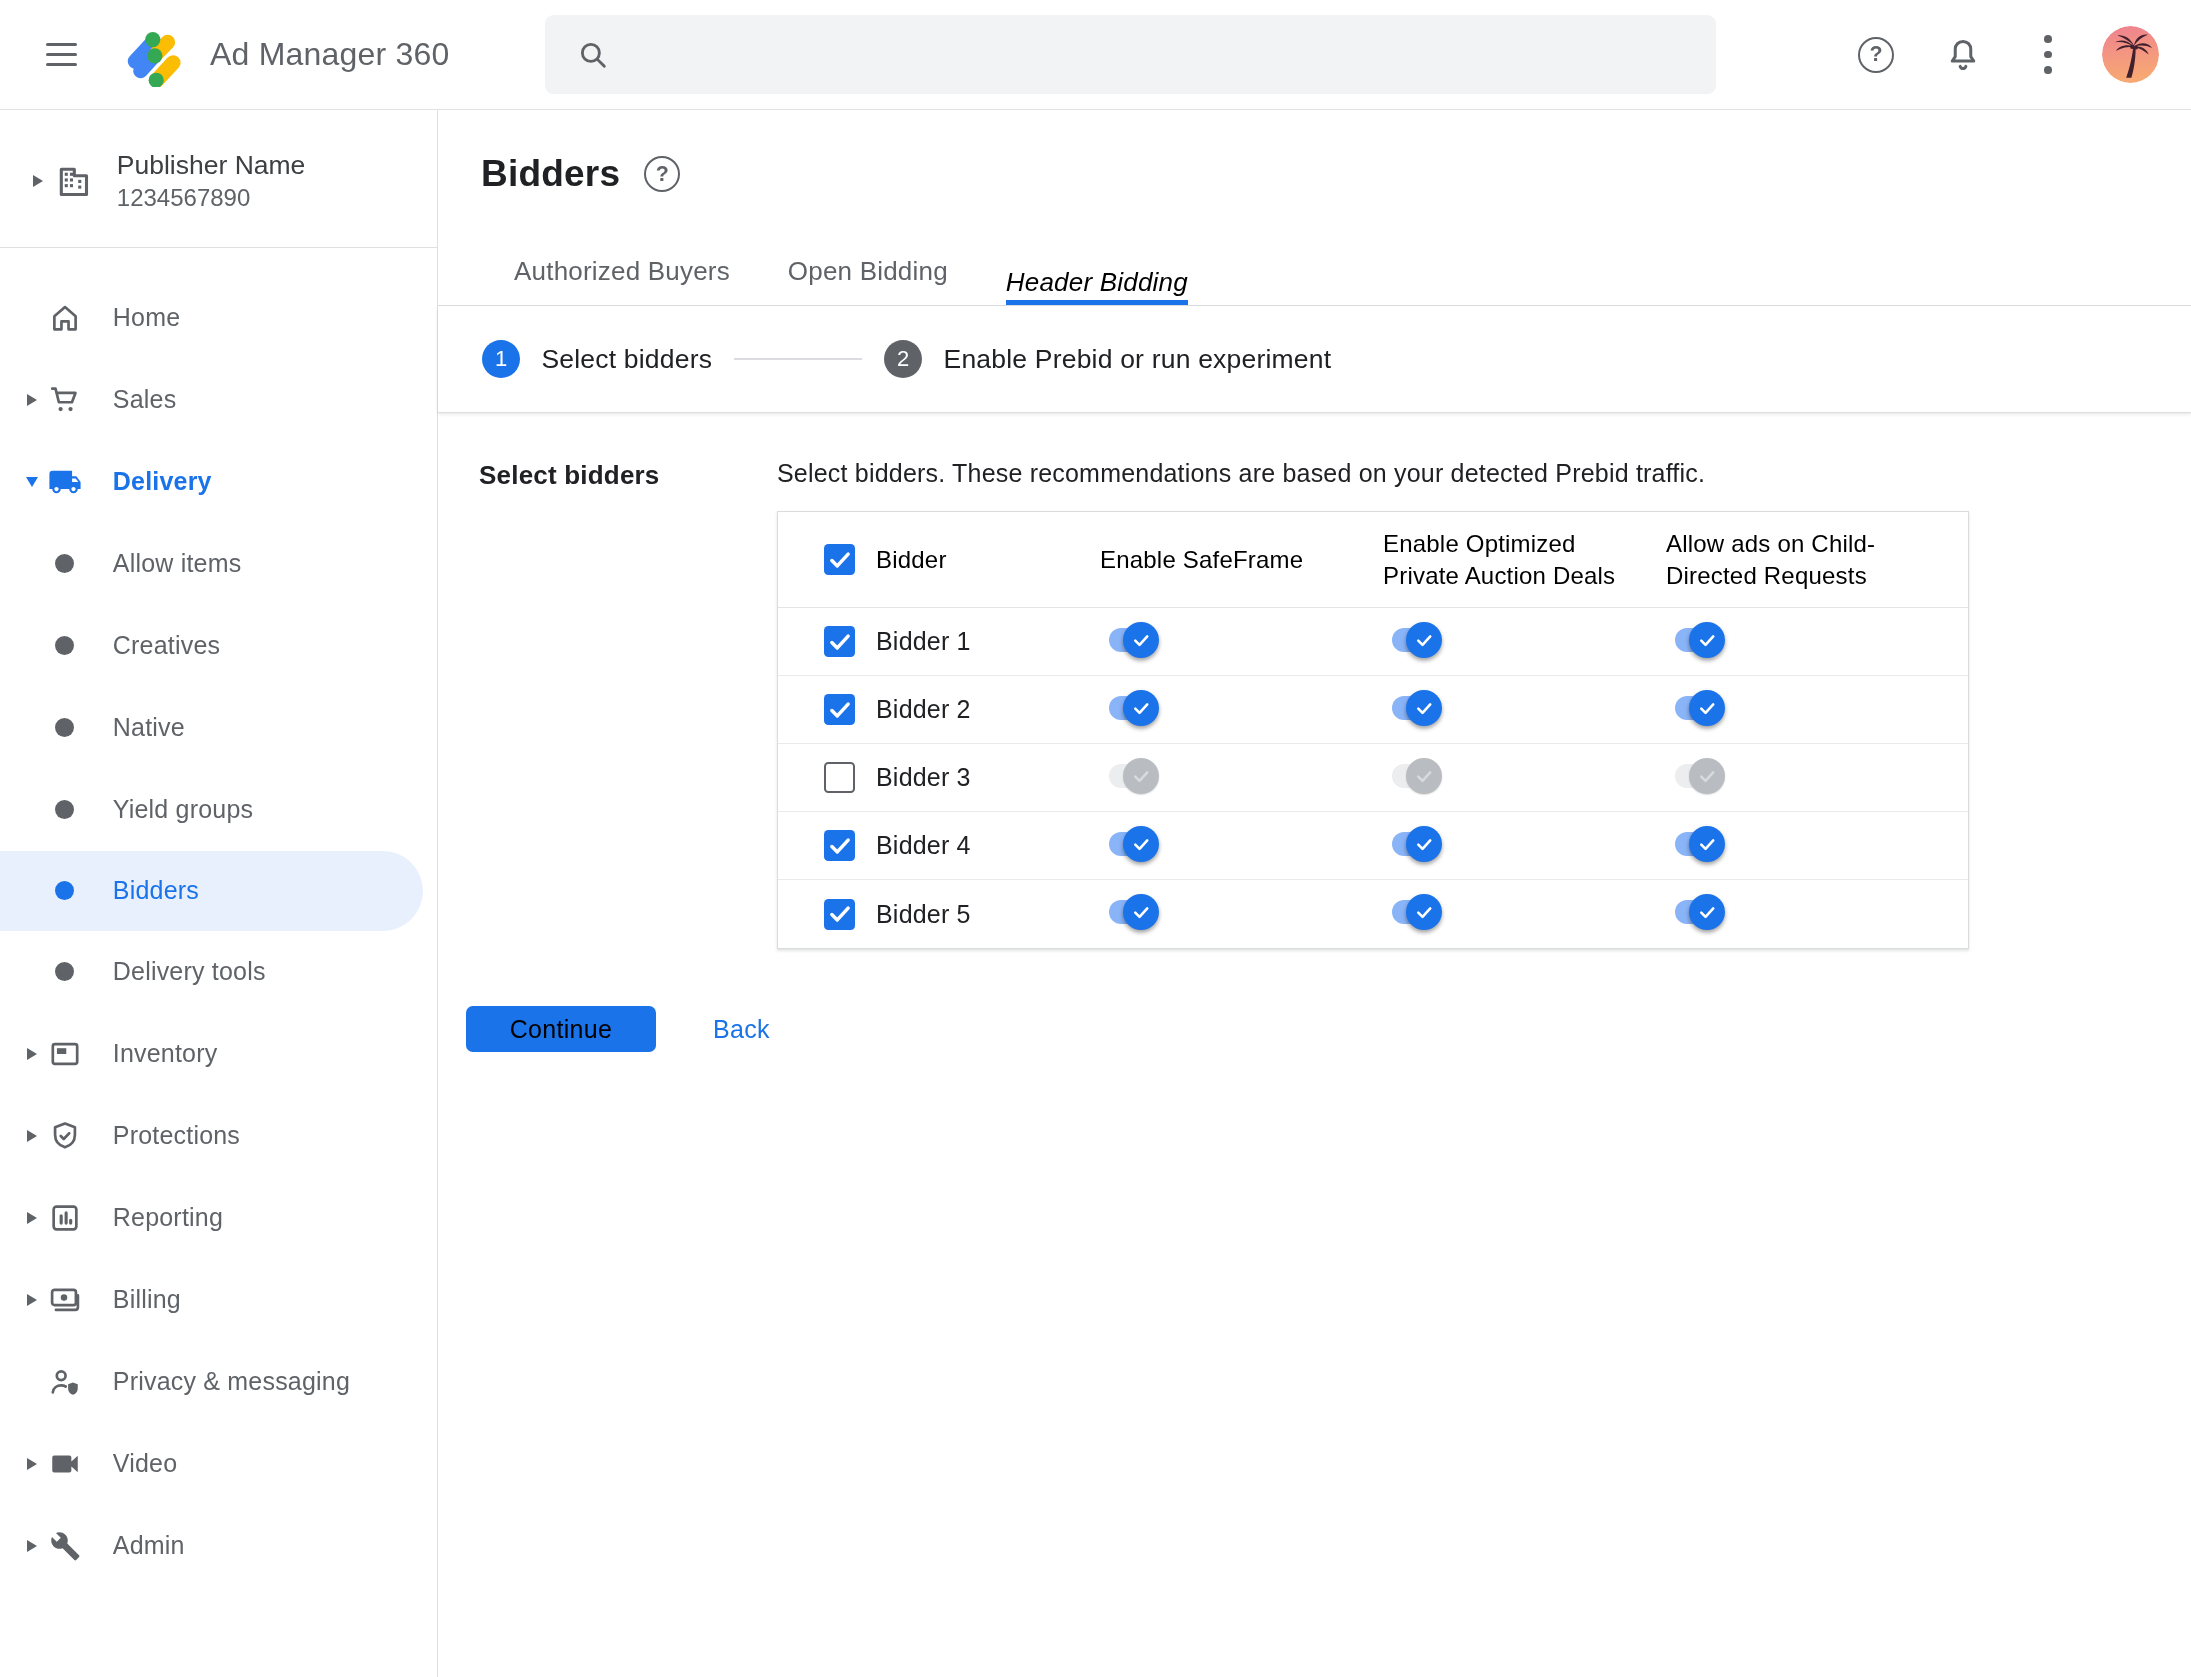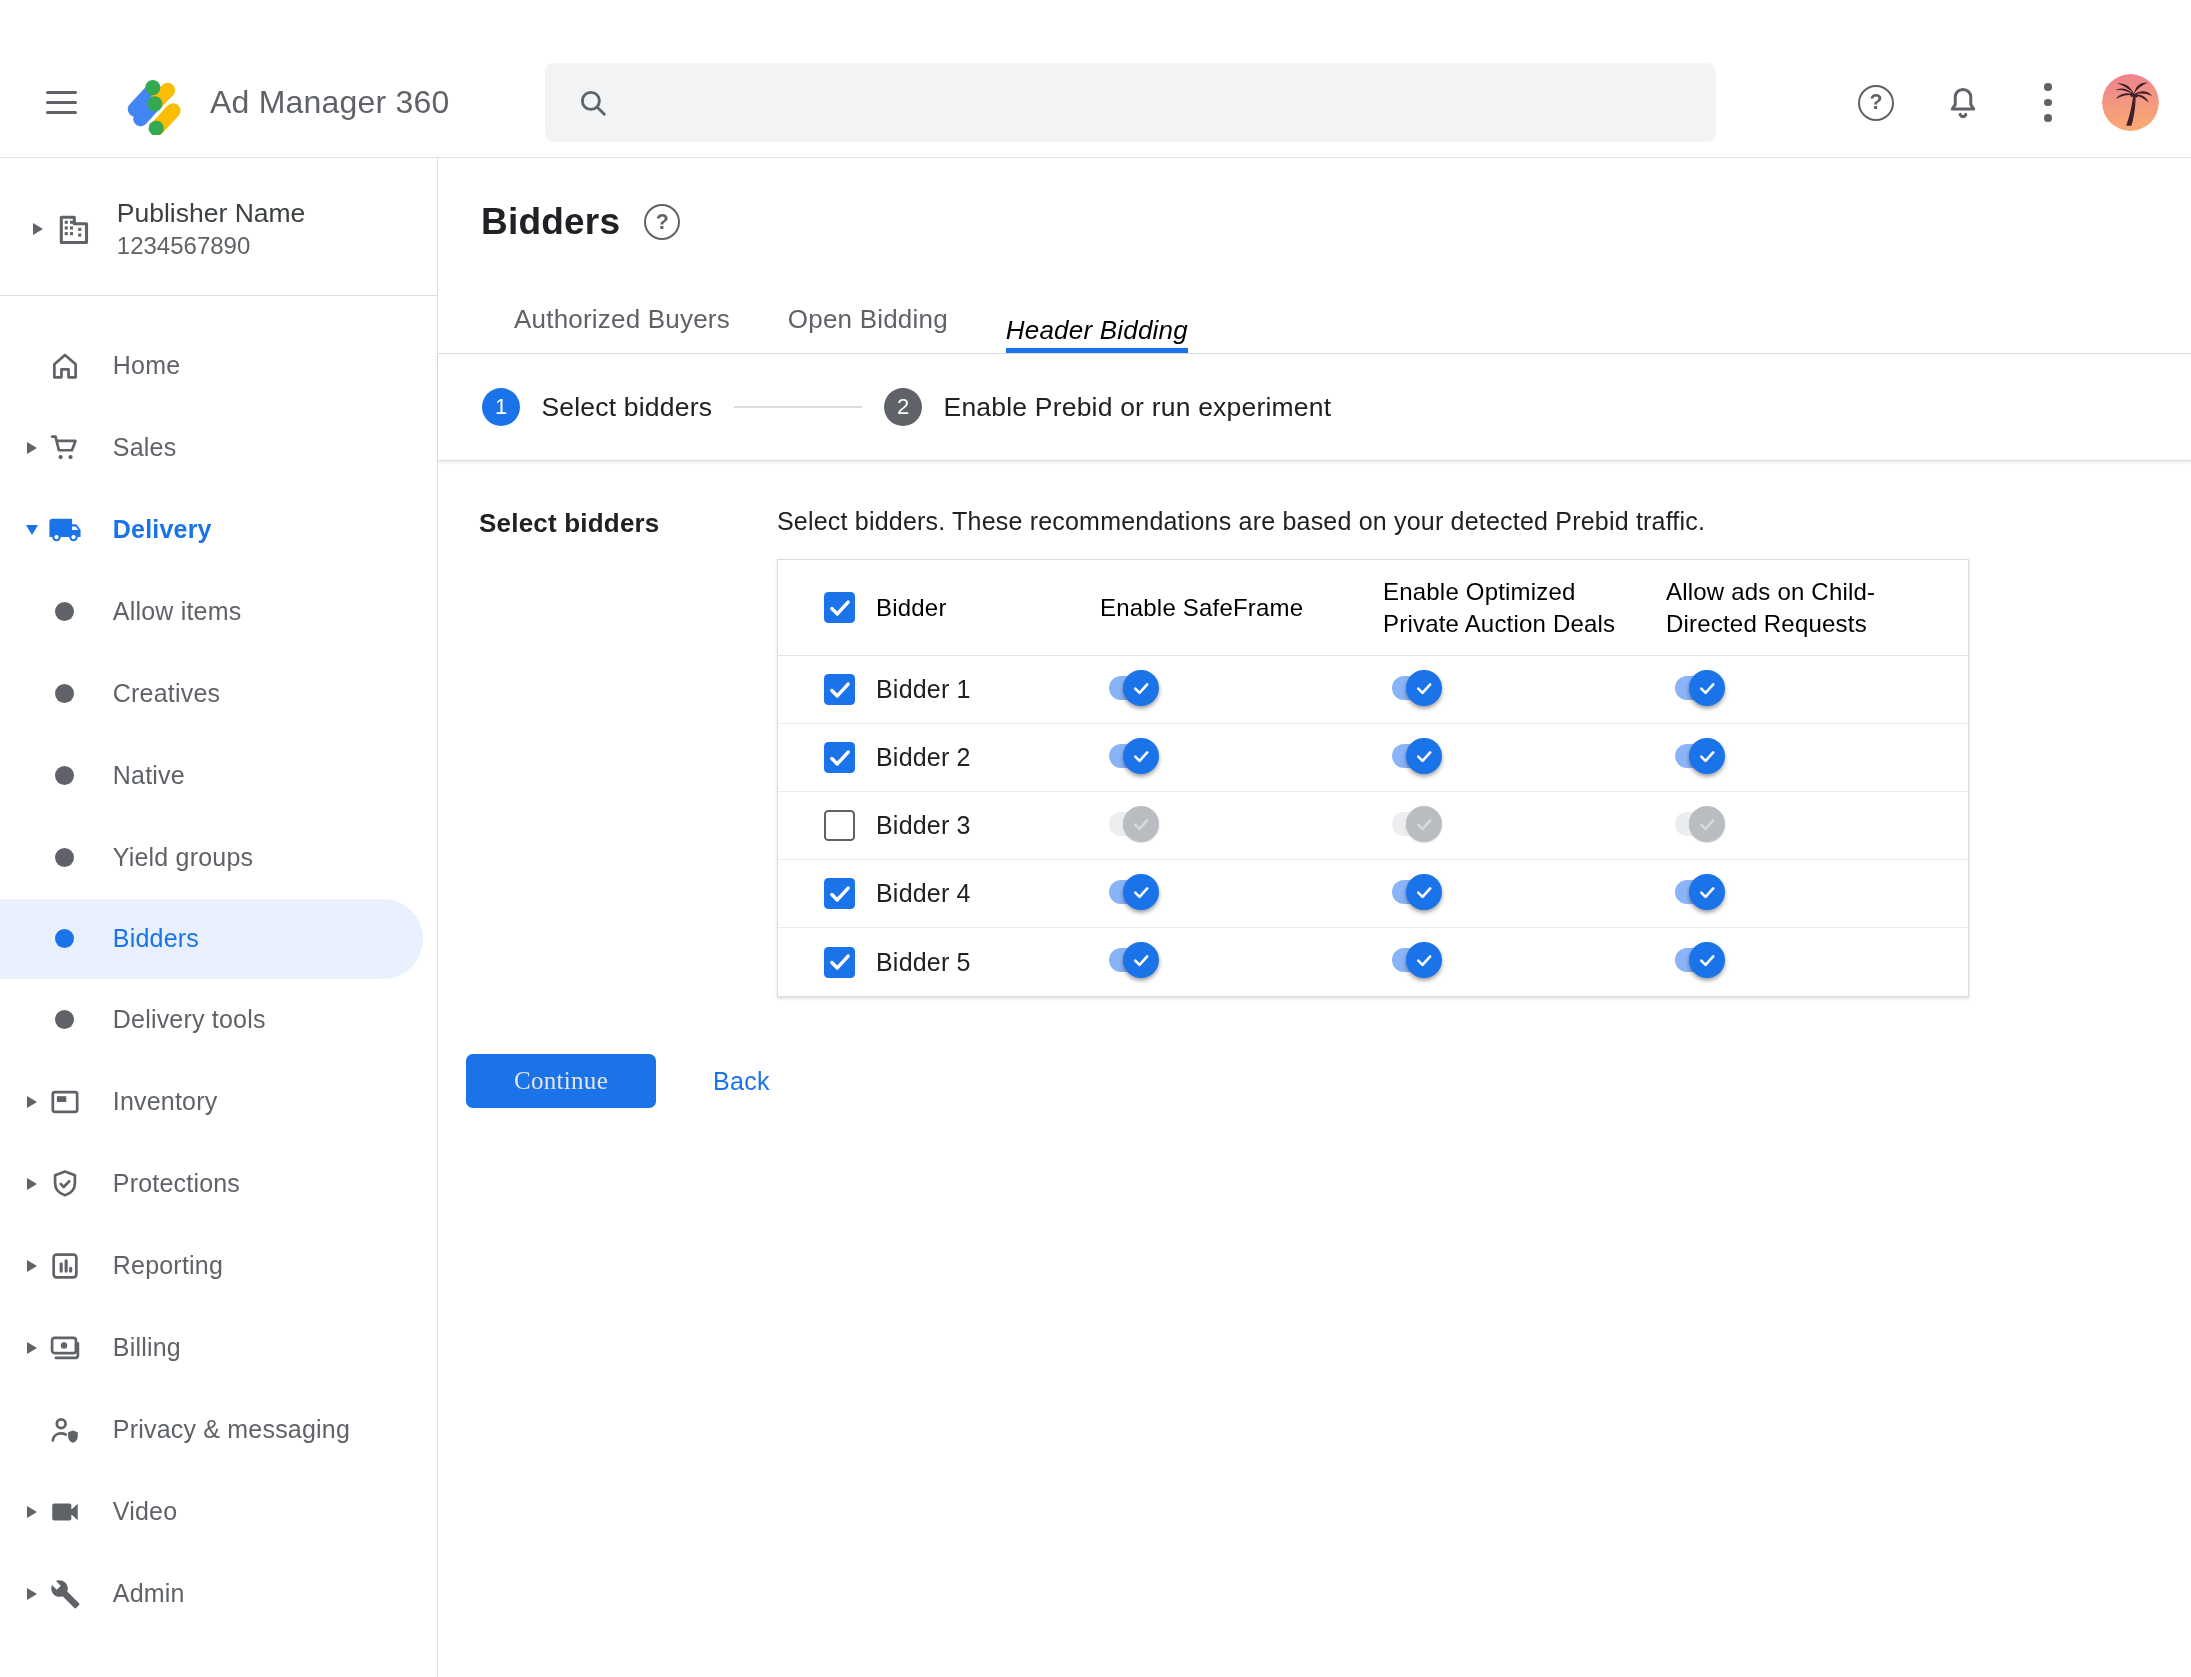--- a/index.html
+++ b/index.html
@@ -1,21 +1,21 @@
 <!DOCTYPE html>
 <html style="font-size:13.7px"><head>
 <meta charset="utf-8">
 <style>
   * { margin:0; padding:0; box-sizing:border-box; }
   html,body { width:2192px; height:1678px; overflow:hidden; background:#fff;
     font-family:"Liberation Sans","DejaVu Sans",sans-serif; color:#202124; }
 
   
   .topbar { height:110px; display:flex; align-items:center; background:#fff;
-    border-bottom:0.9px solid #e0e1e3; position:relative; z-index:5;margin-top:48px; }
+    border-bottom:0.9px solid #e0e1e3; position:relative; z-index:5; }
   .hamburger { width:31px; height:24px; margin-left:46px; display:flex; flex-direction:column;
     justify-content:space-between; cursor:pointer; }
   .hamburger span { display:block; height:3.9px; background:#5f6368; border-radius:1.7px; }
   .logo { width:65px; height:65px; margin-left:46px; cursor:pointer; }
   .app-title { font-size:32px; color:#5f6368; margin-left:22px; letter-spacing:0.2px; white-space:nowrap; }
   .search { margin-left:96px; width:1171px; height:79px; background:#f1f3f4; border-radius:8.6px;
     display:flex; align-items:center; padding-left:31px; }
   .search input { border:none; outline:none; background:transparent; font-size:26px; width:1027px;
     margin-left:20.5px; color:#202124; font-family:inherit; }
   .top-icons { display:flex; align-items:center; margin-left:auto; margin-right:33px; }
@@ -108,22 +108,22 @@
   .toggle .thumb { position:absolute; left:14.6px; top:0.9px; width:36px; height:36px; border-radius:50%;
     background:#1a73e8; display:flex; align-items:center; justify-content:center;
     box-shadow:0 2.6px 4.3px rgba(0,0,0,.38); }
   .toggle.off .track { background:#ebedef; }
   .toggle.off .thumb { background:#b9bdc1; box-shadow:0 0.9px 1.7px rgba(0,0,0,.15); }
   .toggle svg .chk { stroke:#fff; }
   .toggle.off svg .chk { stroke:#d8dadd; }
 
   
   .actions { display:flex; align-items:center; margin-top:57px; padding-left:28px; }
-  .btn-primary { width:190px; height:54px; background:#1a73e8; color:#e5e5e5; border:none; border-radius:6.8px;
-    font-size:25px; font-weight:500; font-family:Liberation Serif, serif; cursor:pointer; letter-spacing:0.3px; }
+  .btn-primary { width:190px; height:46px; background:#1a73e8; color:#000000; border:none; border-radius:6.8px;
+    font-size:25px; font-weight:500; font-family:Liberation Sans, sans-serif; cursor:pointer; letter-spacing:0.3px; }
   .link-back { margin-left:57px; font-size:25px; font-weight:500; color:#1a73e8; cursor:pointer;
     letter-spacing:0.3px; }
 
   svg { display:block; }
 </style>
 </head>
 <body>
 
 <header class="topbar">
   <div class="hamburger">

